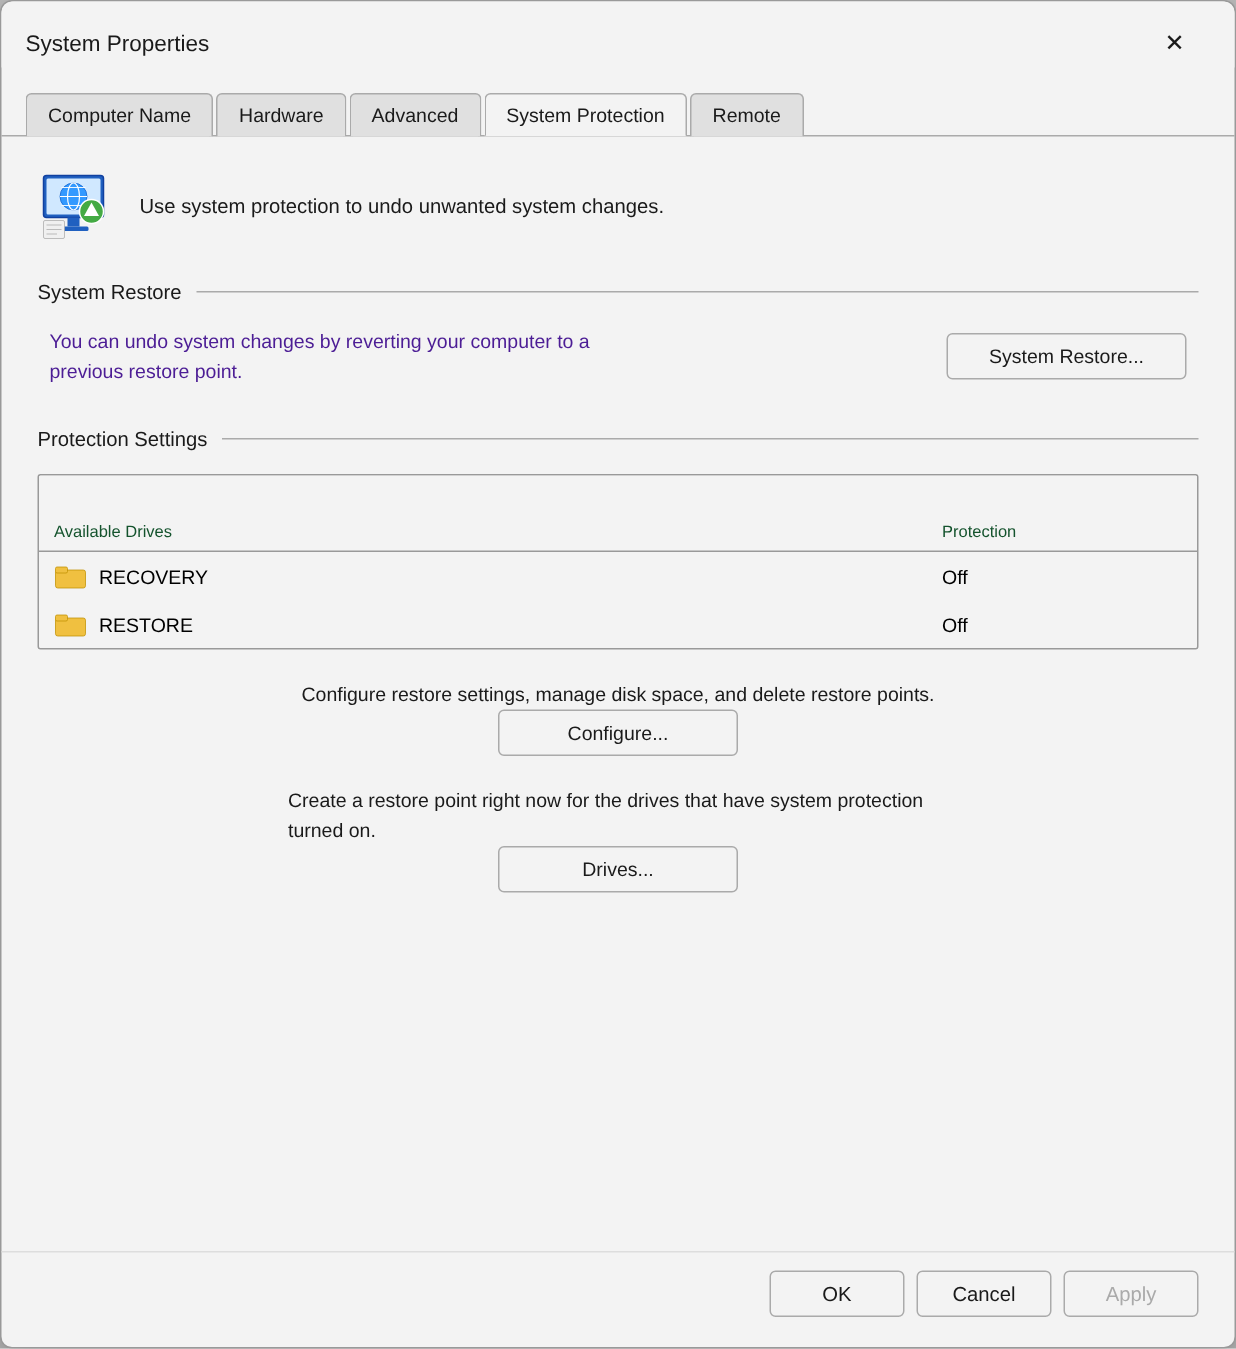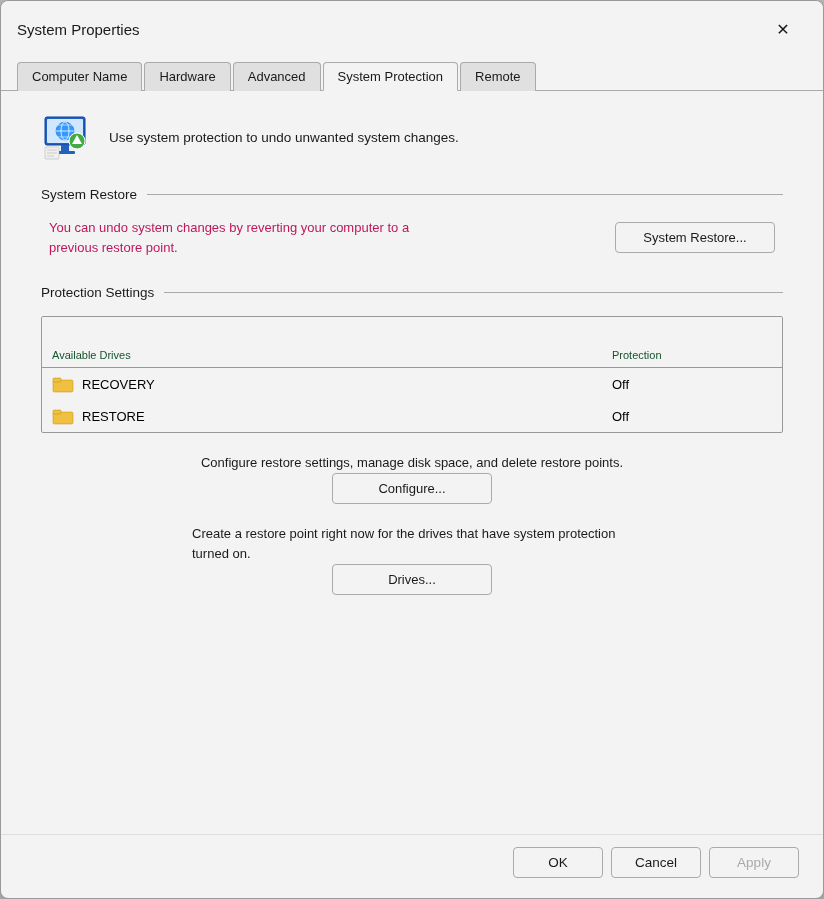--- a/index.html
+++ b/index.html
@@ -67,21 +67,21 @@
       position: relative;
       bottom: -1px;
     }
     .tab.active {
       background: #f3f3f3;
       border-bottom: 1px solid #f3f3f3;
       font-weight: 500;
       z-index: 1;
     }
     .content {
-      padding: 20px 40px;
+      padding: 20px 24px;
       flex: 1;
     }
     .info-section {
       display: flex;
       align-items: center;
       margin-bottom: 24px;
       gap: 16px;
     }
     .system-icon {
       width: 52px;
@@ -113,21 +113,21 @@
     }
     .restore-row {
       display: flex;
       align-items: center;
       justify-content: space-between;
       padding: 0 8px;
       margin-bottom: 8px;
     }
     .restore-text {
       font-size: 13px;
-      color: #be185d;
+      color: #4c1d95;
       max-width: 400px;
       line-height: 1.5;
     }
     .action-btn {
       min-width: 160px;
       padding: 7px 16px;
       background: #f3f3f3;
       border: 1px solid #aaa;
       border-radius: 4px;
       cursor: pointer;

